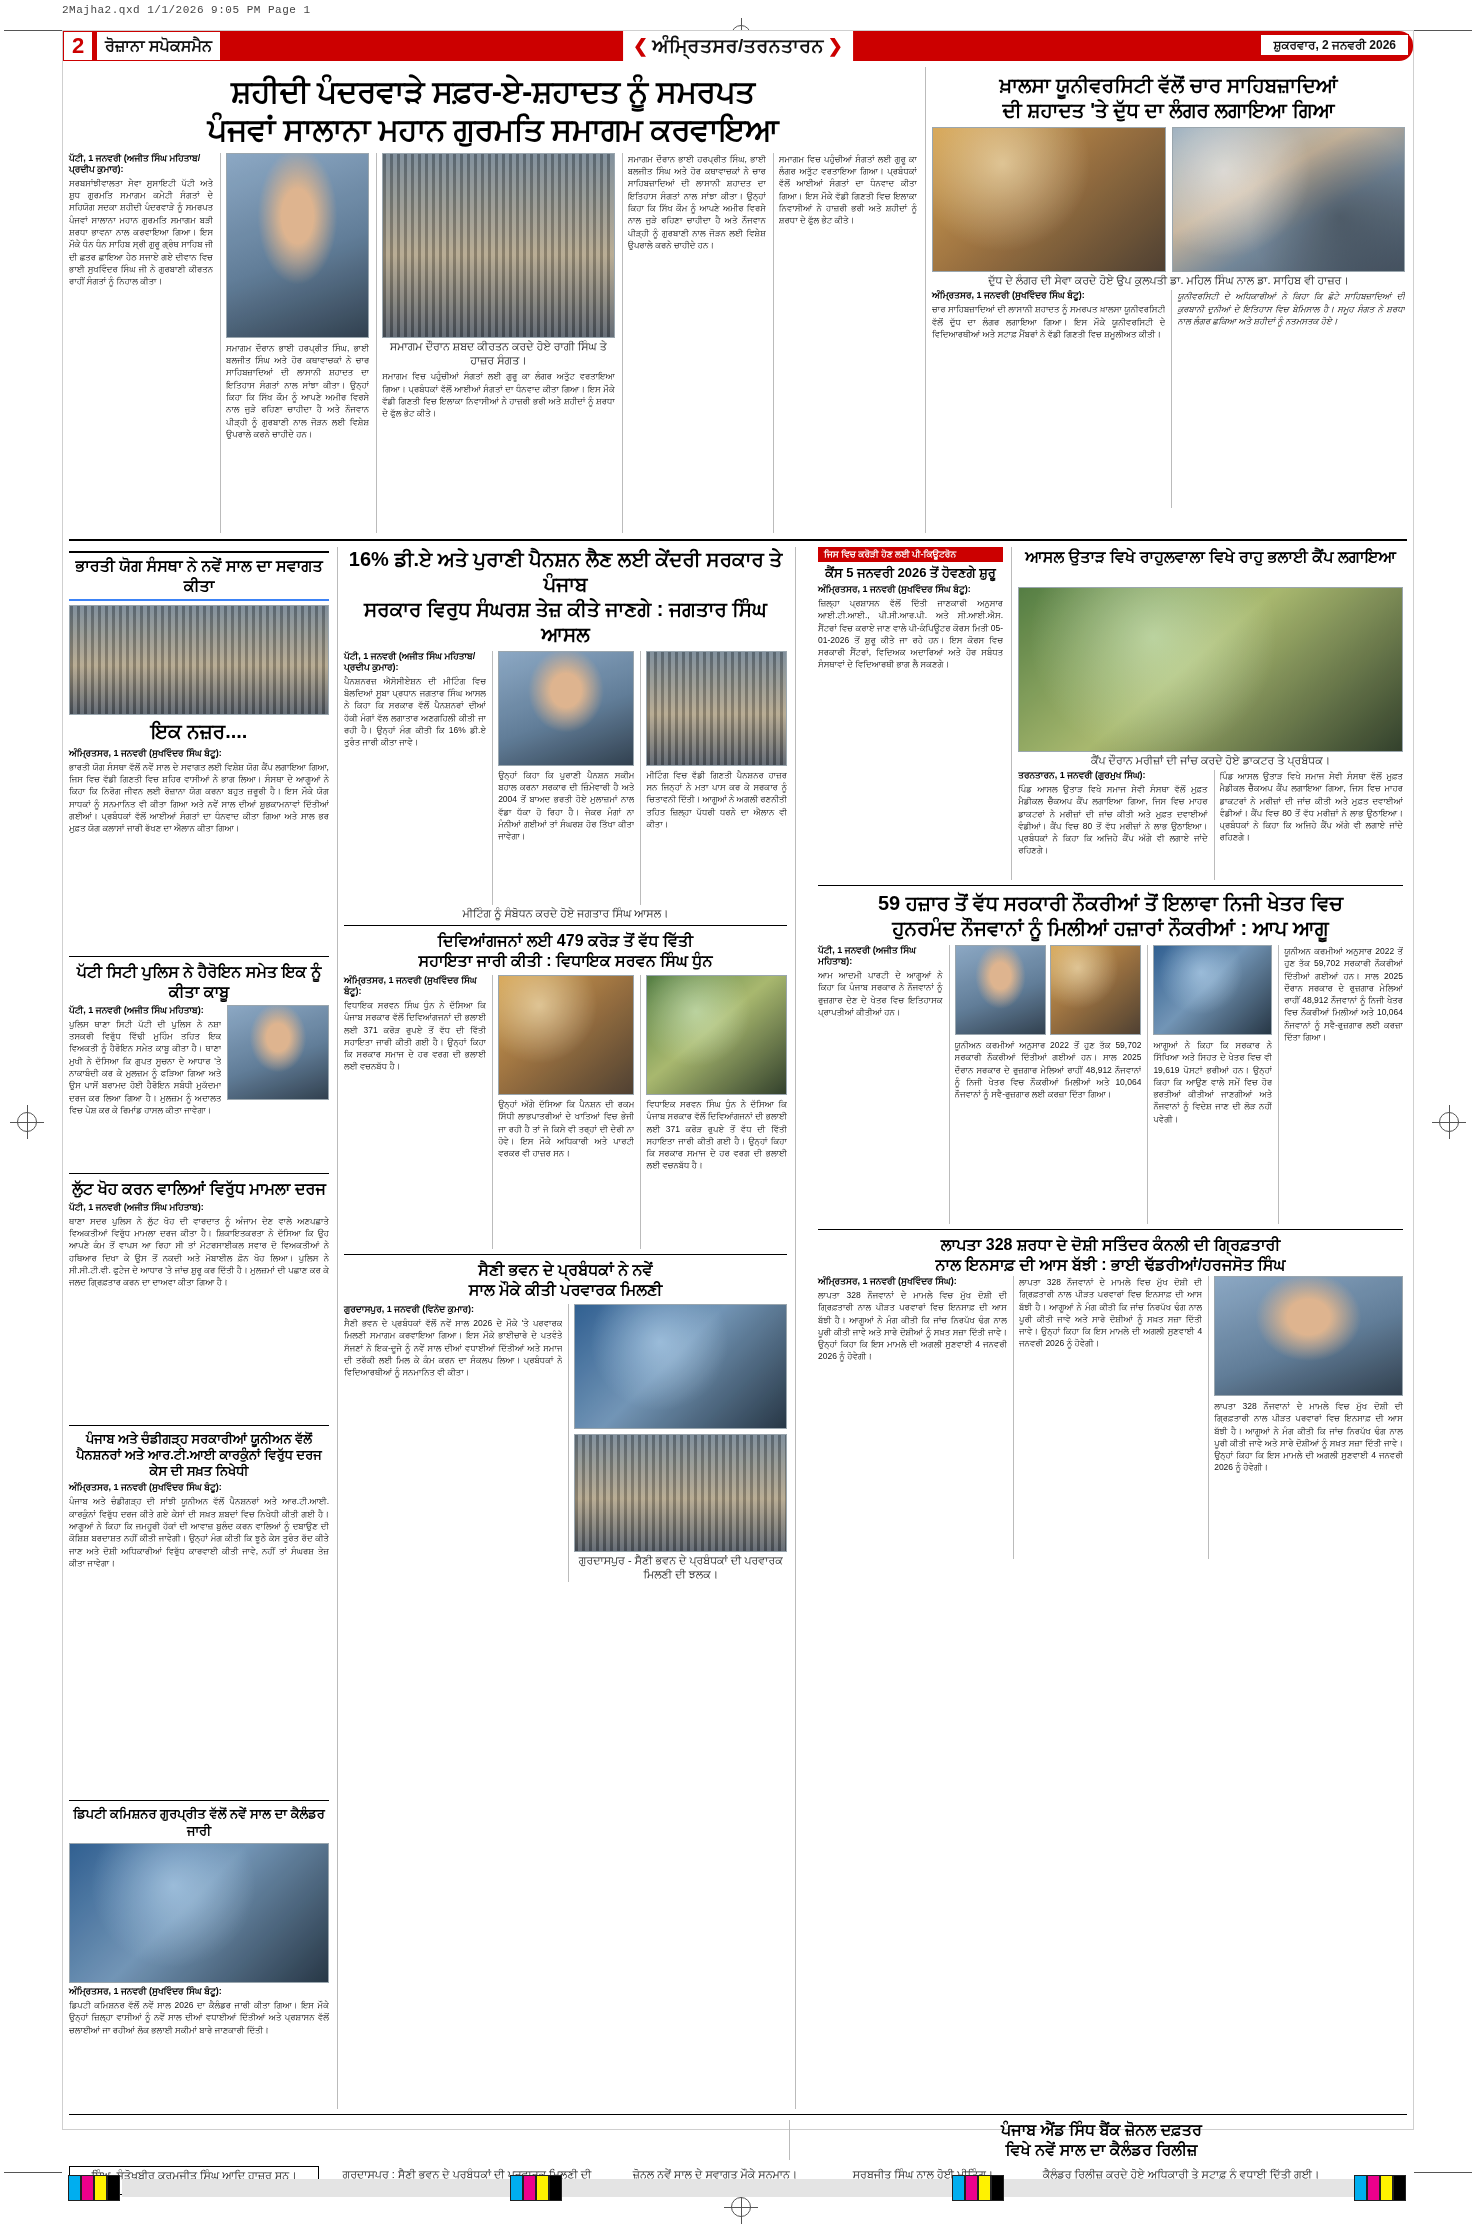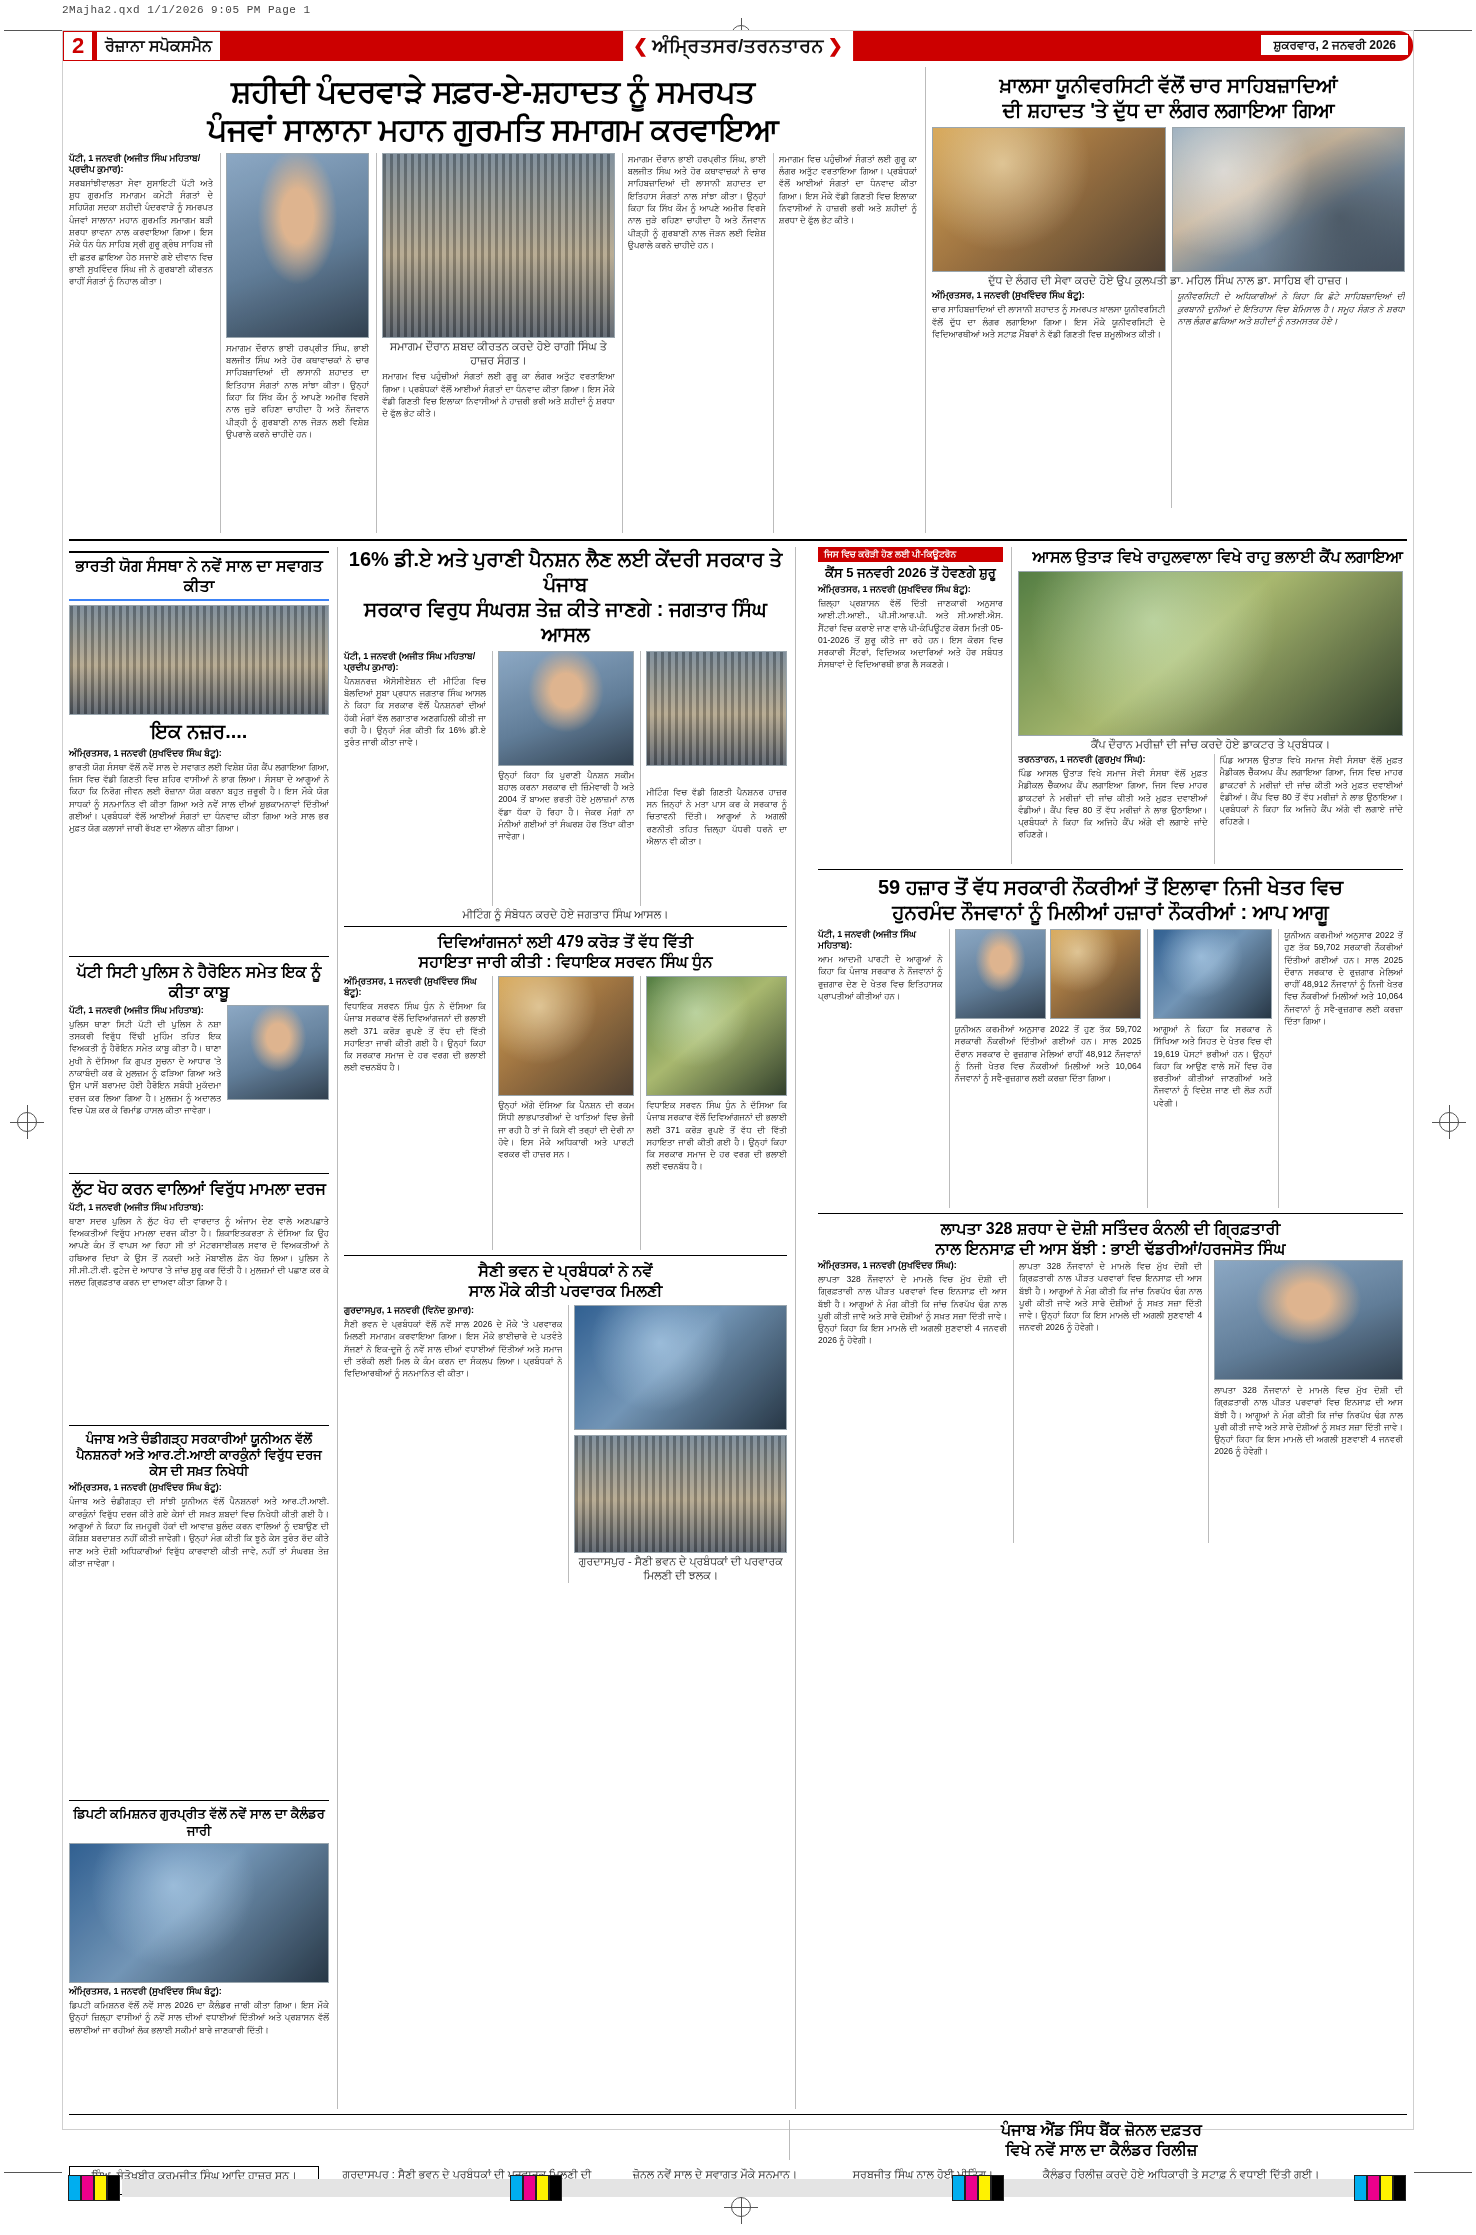--- a/index.html
+++ b/index.html
@@ -319,21 +319,21 @@
           <div class="col" style="width:33%;">
             <div class="byline">ਪੱਟੀ, 1 ਜਨਵਰੀ (ਅਜੀਤ ਸਿੰਘ ਮਹਿਤਾਬ/ਪ੍ਰਦੀਪ ਕੁਮਾਰ):</div>
             <div class="bodytext" style="height:230px;">ਪੈਨਸ਼ਨਰਜ਼ ਐਸੋਸੀਏਸ਼ਨ ਦੀ ਮੀਟਿੰਗ ਵਿਚ ਬੋਲਦਿਆਂ ਸੂਬਾ ਪ੍ਰਧਾਨ ਜਗਤਾਰ ਸਿੰਘ ਆਸਲ ਨੇ ਕਿਹਾ ਕਿ ਸਰਕਾਰ ਵੱਲੋਂ ਪੈਨਸ਼ਨਰਾਂ ਦੀਆਂ ਹੱਕੀ ਮੰਗਾਂ ਵੱਲ ਲਗਾਤਾਰ ਅਣਗਹਿਲੀ ਕੀਤੀ ਜਾ ਰਹੀ ਹੈ। ਉਨ੍ਹਾਂ ਮੰਗ ਕੀਤੀ ਕਿ 16% ਡੀ.ਏ ਤੁਰੰਤ ਜਾਰੀ ਕੀਤਾ ਜਾਵੇ।</div>
           </div>
           <div class="col colrule" style="width:33%;padding-left:5px;">
             <div class="photo portrait" style="height:115px;"></div>
             <div class="bodytext" style="height:120px;margin-top:3px;">ਉਨ੍ਹਾਂ ਕਿਹਾ ਕਿ ਪੁਰਾਣੀ ਪੈਨਸ਼ਨ ਸਕੀਮ ਬਹਾਲ ਕਰਨਾ ਸਰਕਾਰ ਦੀ ਜ਼ਿੰਮੇਵਾਰੀ ਹੈ ਅਤੇ 2004 ਤੋਂ ਬਾਅਦ ਭਰਤੀ ਹੋਏ ਮੁਲਾਜ਼ਮਾਂ ਨਾਲ ਵੱਡਾ ਧੱਕਾ ਹੋ ਰਿਹਾ ਹੈ। ਜੇਕਰ ਮੰਗਾਂ ਨਾ ਮੰਨੀਆਂ ਗਈਆਂ ਤਾਂ ਸੰਘਰਸ਼ ਹੋਰ ਤਿੱਖਾ ਕੀਤਾ ਜਾਵੇਗਾ।</div>
           </div>
           <div class="col colrule" style="width:34%;padding-left:5px;">
             <div class="photo crowd" style="height:115px;"></div>
-            <div class="bodytext" style="height:120px;margin-top:20px;">ਮੀਟਿੰਗ ਵਿਚ ਵੱਡੀ ਗਿਣਤੀ ਪੈਨਸ਼ਨਰ ਹਾਜ਼ਰ ਸਨ ਜਿਨ੍ਹਾਂ ਨੇ ਮਤਾ ਪਾਸ ਕਰ ਕੇ ਸਰਕਾਰ ਨੂੰ ਚਿਤਾਵਨੀ ਦਿੱਤੀ। ਆਗੂਆਂ ਨੇ ਅਗਲੀ ਰਣਨੀਤੀ ਤਹਿਤ ਜ਼ਿਲ੍ਹਾ ਪੱਧਰੀ ਧਰਨੇ ਦਾ ਐਲਾਨ ਵੀ ਕੀਤਾ।</div>
+            <div class="bodytext" style="height:120px;margin-top:3px;font-family:Liberation Serif, serif;">ਮੀਟਿੰਗ ਵਿਚ ਵੱਡੀ ਗਿਣਤੀ ਪੈਨਸ਼ਨਰ ਹਾਜ਼ਰ ਸਨ ਜਿਨ੍ਹਾਂ ਨੇ ਮਤਾ ਪਾਸ ਕਰ ਕੇ ਸਰਕਾਰ ਨੂੰ ਚਿਤਾਵਨੀ ਦਿੱਤੀ। ਆਗੂਆਂ ਨੇ ਅਗਲੀ ਰਣਨੀਤੀ ਤਹਿਤ ਜ਼ਿਲ੍ਹਾ ਪੱਧਰੀ ਧਰਨੇ ਦਾ ਐਲਾਨ ਵੀ ਕੀਤਾ।</div>
           </div>
         </div>
         <div class="cap">ਮੀਟਿੰਗ ਨੂੰ ਸੰਬੋਧਨ ਕਰਦੇ ਹੋਏ ਜਗਤਾਰ ਸਿੰਘ ਆਸਲ।</div>
 
         <div class="divider-h"></div>
 
         <div class="hl-md">ਦਿਵਿਆਂਗਜਨਾਂ ਲਈ 479 ਕਰੋੜ ਤੋਂ ਵੱਧ ਵਿੱਤੀ</div>
         <div class="hl-md" style="margin-bottom:4px;">ਸਹਾਇਤਾ ਜਾਰੀ ਕੀਤੀ : ਵਿਧਾਇਕ ਸਰਵਨ ਸਿੰਘ ਧੁੰਨ</div>
         <div class="flex" style="gap:6px;">
           <div class="col" style="width:33%;">
@@ -370,21 +370,21 @@
       <div class="col colrule" style="width:608px;padding-left:22px;">
 
         <div class="flex" style="gap:8px;">
           <div class="col" style="width:190px;">
             <div class="hl-redbar" style="font-size:9px;">ਜਿਸ ਵਿਚ ਕਰੋੜੀ ਹੋਣ ਲਈ ਪੀ-ਕਿਊਟਰੋਨ</div>
             <div class="hl-sm" style="margin:3px 0;">ਕੈਂਸ 5 ਜਨਵਰੀ 2026 ਤੋਂ ਹੋਵਣਗੇ ਸ਼ੁਰੂ</div>
             <div class="byline">ਅੰਮ੍ਰਿਤਸਰ, 1 ਜਨਵਰੀ (ਸੁਖਵਿੰਦਰ ਸਿੰਘ ਬੰਟੂ):</div>
             <div class="bodytext" style="height:255px;">ਜ਼ਿਲ੍ਹਾ ਪ੍ਰਸ਼ਾਸਨ ਵੱਲੋਂ ਦਿੱਤੀ ਜਾਣਕਾਰੀ ਅਨੁਸਾਰ ਆਈ.ਟੀ.ਆਈ., ਪੀ.ਸੀ.ਆਰ.ਪੀ. ਅਤੇ ਸੀ.ਆਈ.ਐਸ. ਸੈਂਟਰਾਂ ਵਿਚ ਕਰਾਏ ਜਾਣ ਵਾਲੇ ਪੀ-ਕੰਪਿਊਟਰ ਕੋਰਸ ਮਿਤੀ 05-01-2026 ਤੋਂ ਸ਼ੁਰੂ ਕੀਤੇ ਜਾ ਰਹੇ ਹਨ। ਇਸ ਕੋਰਸ ਵਿਚ ਸਰਕਾਰੀ ਸੈਂਟਰਾਂ, ਵਿਦਿਅਕ ਅਦਾਰਿਆਂ ਅਤੇ ਹੋਰ ਸਬੰਧਤ ਸੰਸਥਾਵਾਂ ਦੇ ਵਿਦਿਆਰਥੀ ਭਾਗ ਲੈ ਸਕਣਗੇ।</div>
           </div>
           <div class="col colrule" style="width:402px;padding-left:6px;">
-            <div class="hl-md" style="margin-bottom:4px;text-align:right;">ਆਸਲ ਉਤਾੜ ਵਿਖੇ ਰਾਹੁਲਵਾਲਾ ਵਿਖੇ ਰਾਹੁ ਭਲਾਈ ਕੈਂਪ ਲਗਾਇਆ</div>
+            <div class="hl-md" style="margin-bottom:20px;">ਆਸਲ ਉਤਾੜ ਵਿਖੇ ਰਾਹੁਲਵਾਲਾ ਵਿਖੇ ਰਾਹੁ ਭਲਾਈ ਕੈਂਪ ਲਗਾਇਆ</div>
             <div class="photo green" style="height:165px;"></div>
             <div class="cap">ਕੈਂਪ ਦੌਰਾਨ ਮਰੀਜ਼ਾਂ ਦੀ ਜਾਂਚ ਕਰਦੇ ਹੋਏ ਡਾਕਟਰ ਤੇ ਪ੍ਰਬੰਧਕ।</div>
             <div class="flex" style="gap:6px;margin-top:3px;">
               <div class="col" style="width:50%;">
                 <div class="byline">ਤਰਨਤਾਰਨ, 1 ਜਨਵਰੀ (ਗੁਰਮੁਖ ਸਿੰਘ):</div>
                 <div class="bodytext" style="height:95px;">ਪਿੰਡ ਆਸਲ ਉਤਾੜ ਵਿਖੇ ਸਮਾਜ ਸੇਵੀ ਸੰਸਥਾ ਵੱਲੋਂ ਮੁਫ਼ਤ ਮੈਡੀਕਲ ਚੈੱਕਅਪ ਕੈਂਪ ਲਗਾਇਆ ਗਿਆ, ਜਿਸ ਵਿਚ ਮਾਹਰ ਡਾਕਟਰਾਂ ਨੇ ਮਰੀਜ਼ਾਂ ਦੀ ਜਾਂਚ ਕੀਤੀ ਅਤੇ ਮੁਫ਼ਤ ਦਵਾਈਆਂ ਵੰਡੀਆਂ। ਕੈਂਪ ਵਿਚ 80 ਤੋਂ ਵੱਧ ਮਰੀਜ਼ਾਂ ਨੇ ਲਾਭ ਉਠਾਇਆ। ਪ੍ਰਬੰਧਕਾਂ ਨੇ ਕਿਹਾ ਕਿ ਅਜਿਹੇ ਕੈਂਪ ਅੱਗੇ ਵੀ ਲਗਾਏ ਜਾਂਦੇ ਰਹਿਣਗੇ।</div>
               </div>
               <div class="col colrule" style="width:50%;padding-left:5px;">
                 <div class="bodytext" style="height:110px;">ਪਿੰਡ ਆਸਲ ਉਤਾੜ ਵਿਖੇ ਸਮਾਜ ਸੇਵੀ ਸੰਸਥਾ ਵੱਲੋਂ ਮੁਫ਼ਤ ਮੈਡੀਕਲ ਚੈੱਕਅਪ ਕੈਂਪ ਲਗਾਇਆ ਗਿਆ, ਜਿਸ ਵਿਚ ਮਾਹਰ ਡਾਕਟਰਾਂ ਨੇ ਮਰੀਜ਼ਾਂ ਦੀ ਜਾਂਚ ਕੀਤੀ ਅਤੇ ਮੁਫ਼ਤ ਦਵਾਈਆਂ ਵੰਡੀਆਂ। ਕੈਂਪ ਵਿਚ 80 ਤੋਂ ਵੱਧ ਮਰੀਜ਼ਾਂ ਨੇ ਲਾਭ ਉਠਾਇਆ। ਪ੍ਰਬੰਧਕਾਂ ਨੇ ਕਿਹਾ ਕਿ ਅਜਿਹੇ ਕੈਂਪ ਅੱਗੇ ਵੀ ਲਗਾਏ ਜਾਂਦੇ ਰਹਿਣਗੇ।</div>
               </div>

